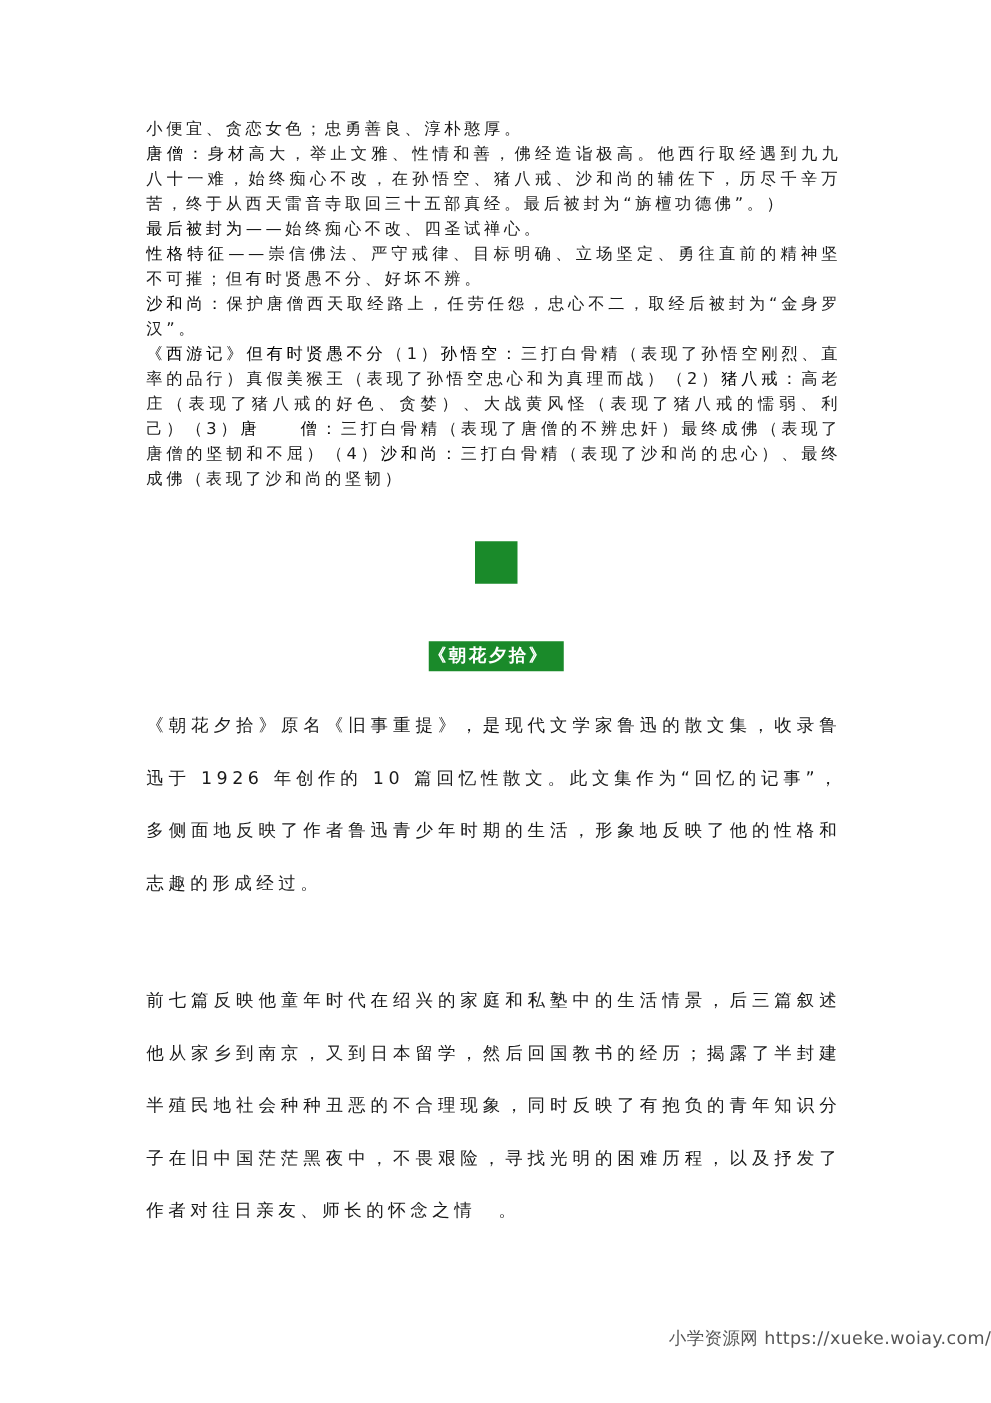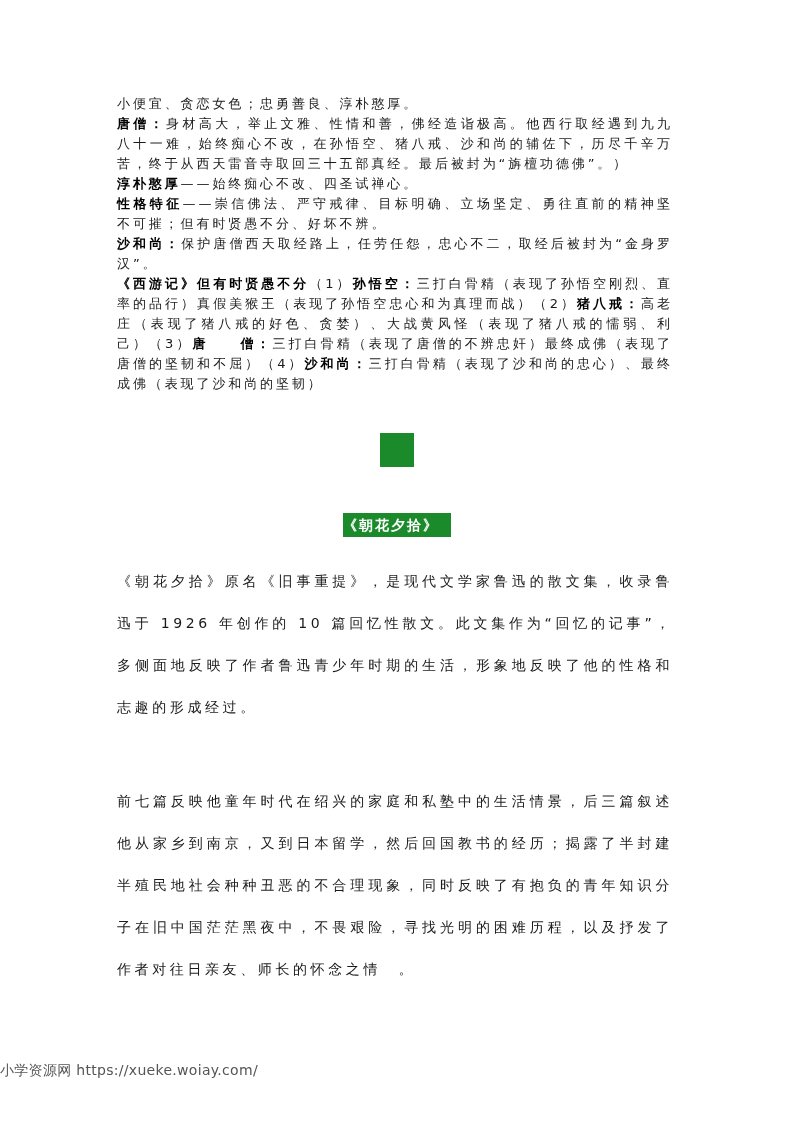--- a/index.html
+++ b/index.html
@@ -3,43 +3,43 @@
 <meta charset="utf-8">
 <style>
   html, body { margin: 0; padding: 0; background: #ffffff; }
   body { width: 793px; height: 1122px; position: relative; overflow: hidden;
          font-family: "DejaVu Sans", "Liberation Sans", sans-serif; color: #111; }
   .page { position: absolute; left: 0; top: 0; width: 793px; height: 992px; border-radius: 10px; }
   .sec1 { position: absolute; left: 117px; top: 94px; width: 556px;
           font-size: 13px; line-height: 20px; letter-spacing: 2.9px;
           text-align: justify; color: #1a1a1a; }
   .sec1 p { margin: 0; }
-  .sec1 b { font-weight: bold; color: #000; }
+  .sec1 b { font-weight: normal; color: #000; }
   .green-square { position: absolute; left: 380px; top: 433px; width: 34px; height: 34px;
                   background: #1a8a2a; }
   .title-banner { position: absolute; left: 343px; top: 513px; width: 108px; height: 24px;
                   background: #1a8a2a; color: #ffffff; font-weight: bold; font-size: 14px;
                   line-height: 24px; letter-spacing: 2px; }
   .sec2 { position: absolute; left: 117px; width: 556px; font-size: 14px;
           line-height: 42px; letter-spacing: 3.6px; color: #1a1a1a; text-align: justify; }
   .sec2 p { margin: 0; }
   .p1 { top: 560px; }
   .p2 { top: 781px; font-family: Liberation Mono, monospace; }
-  .footer { position: absolute; left: 0; width: 793px; top: 1062px; text-align: left;
+  .footer { position: absolute; left: 0; width: 793px; top: 1062px; text-align: right;
             font-size: 14px; color: #555; letter-spacing: 0.3px; }
 </style>
 </head>
 <body>
 
 <div class="page">
 
   <div class="sec1">
     <p><span>小便宜、贪恋女色；忠勇善良、淳朴憨厚。</span></p>
     <p><b>唐僧：</b><span>身材高大，举止文雅、性情和善，佛经造诣极高。他西行取经遇到九九八十一难，始终痴心不改，在孙悟空、猪八戒、沙和尚的辅佐下，历尽千辛万苦，终于从西天雷音寺取回三十五部真经。最后被封为“旃檀功德佛”。）</span></p>
-    <p><b>淳朴憨厚</b><span>——始终痴心不改、四圣试禅心。</span></p>
+    <p><b>最后被封为</b><span>——始终痴心不改、四圣试禅心。</span></p>
     <p><b>性格特征</b><span>——崇信佛法、严守戒律、目标明确、立场坚定、勇往直前的精神坚不可摧；但有时贤愚不分、好坏不辨。</span></p>
     <p><b>沙和尚：</b><span>保护唐僧西天取经路上，任劳任怨，忠心不二，取经后被封为“金身罗汉”。</span></p>
     <p><b>《西游记》但有时贤愚不分</b><span>（1）</span><b>孙悟空：</b><span>三打白骨精（表现了孙悟空刚烈、直率的品行）真假美猴王（表现了孙悟空忠心和为真理而战）</span><span>（2）</span><b>猪八戒：</b><span>高老庄（表现了猪八戒的好色、贪婪）、大战黄风怪（表现了猪八戒的懦弱、利己）</span><span>（3）</span><b>唐　　僧：</b><span>三打白骨精（表现了唐僧的不辨忠奸）最终成佛（表现了唐僧的坚韧和不屈）</span><span>（4）</span><b>沙和尚：</b><span>三打白骨精（表现了沙和尚的忠心）、最终成佛（表现了沙和尚的坚韧）</span></p>
   </div>
 
   <div class="green-square"></div>
 
   <div class="title-banner">《朝花夕拾》</div>
 
   <div class="sec2 p1">

